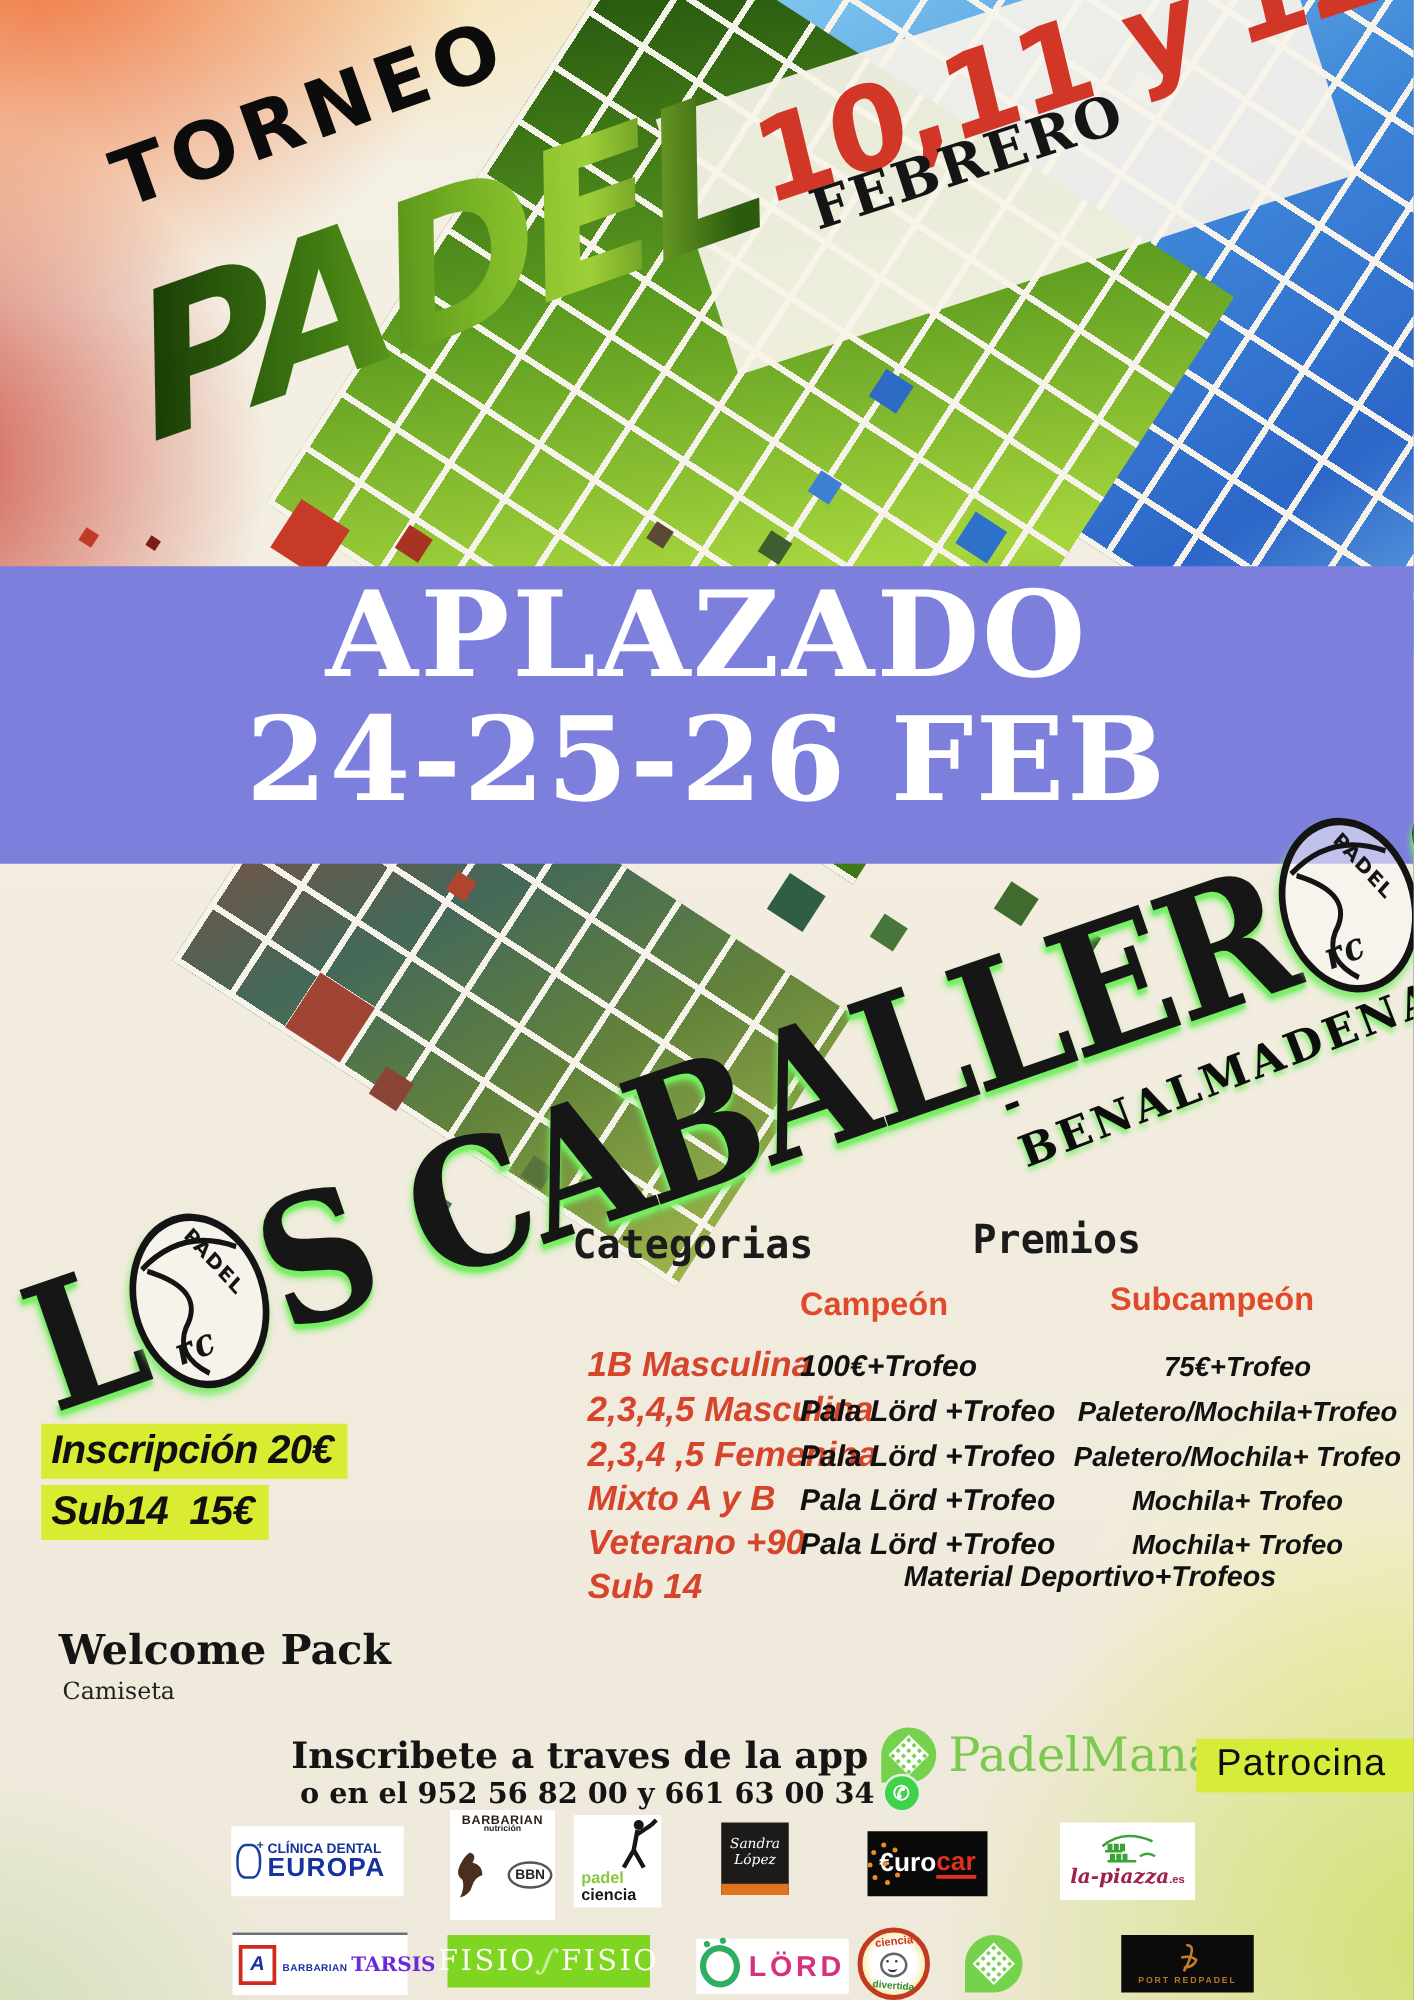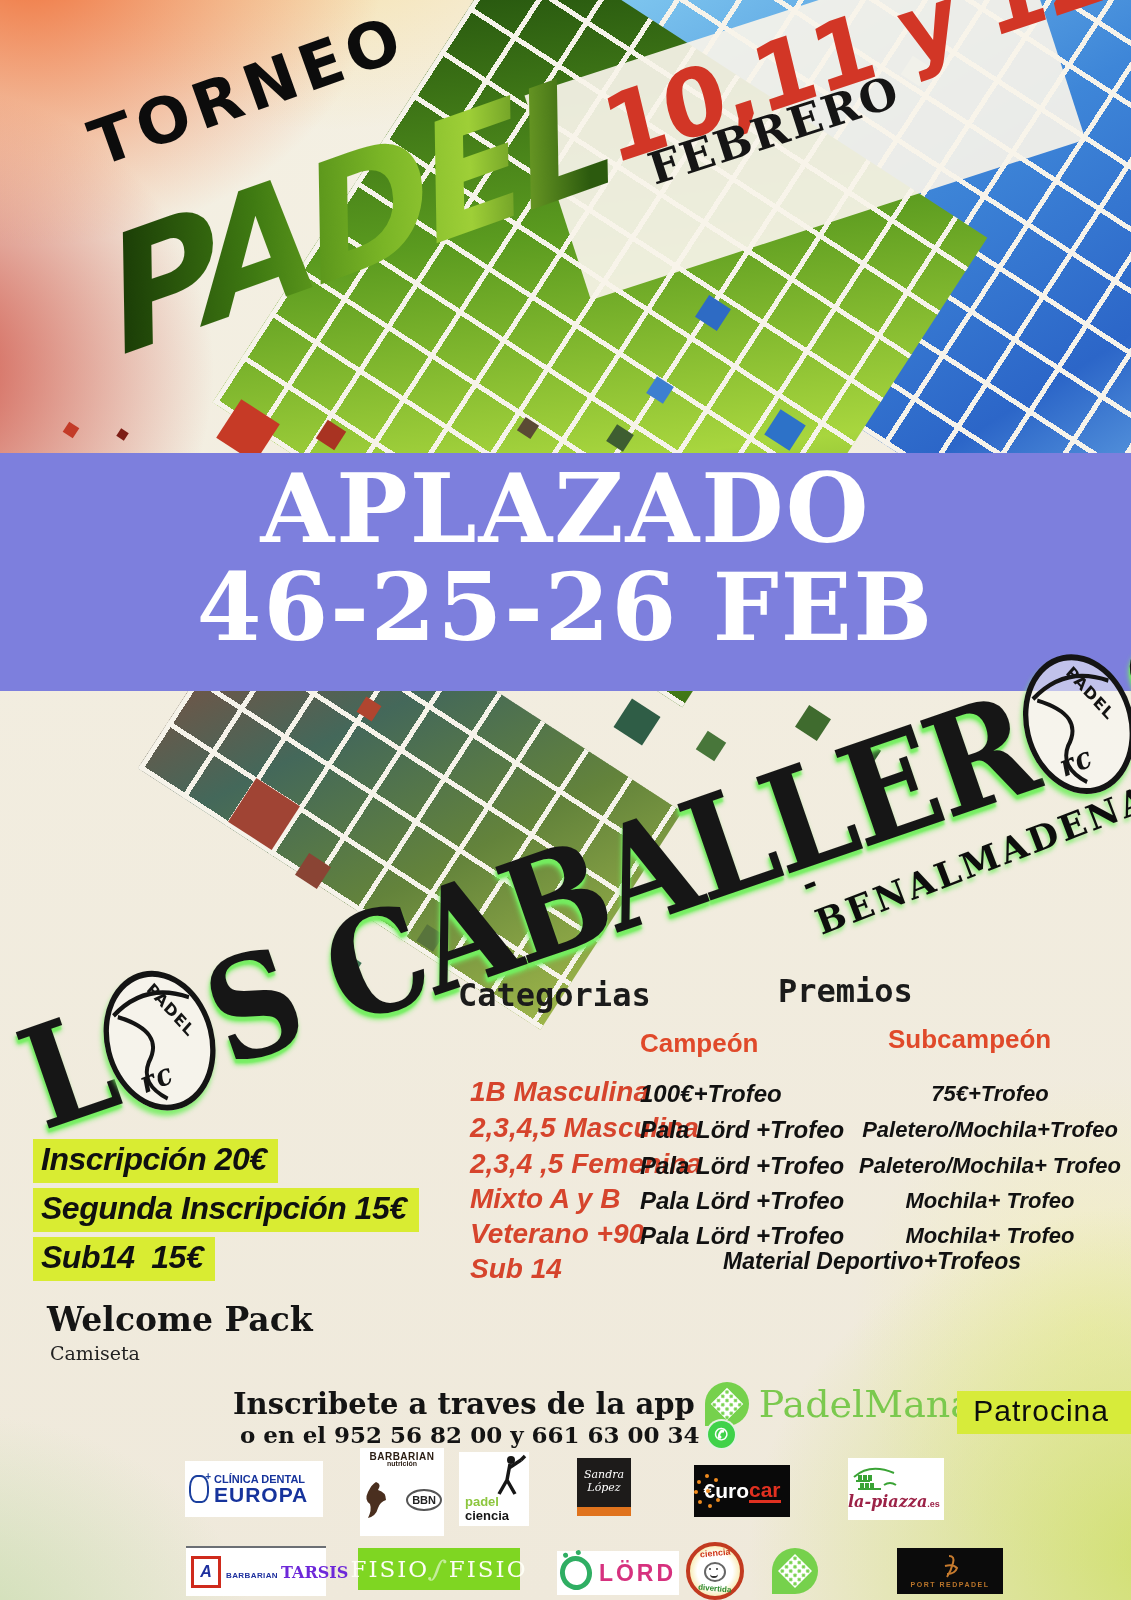--- a/index.html
+++ b/index.html
@@ -114,21 +114,21 @@
   .padeladdict svg{position:absolute;right:2px;top:2px;}
   .sandra{left:577px;top:1458px;width:54px;height:58px;background:#1d1b1a;position:absolute;text-align:center;
     font-family:"DejaVu Serif",serif;font-style:italic;color:#fff;}
   .sandra .ln{font-size:11px;line-height:1.2;}
   .sandra .bar{position:absolute;left:0;bottom:0;width:100%;height:9px;background:#e0731d;}
   .eurocar{left:694px;top:1465px;width:96px;height:52px;background:#090909;display:flex;align-items:center;justify-content:center;position:absolute;}
   .eurocar .p1{color:#fff;font-size:21px;font-weight:800;position:relative;}
   .eurocar .p2{color:#e03020;font-size:21px;font-weight:800;border-bottom:3px solid #e03020;line-height:1;}
   .eurodots{position:absolute;left:12px;top:24px;width:4px;height:4px;border-radius:50%;background:#f08b1e;z-index:7;
     box-shadow:8px -11px 0 #f08b1e,-1px -15px 0 #f08b1e,-9px -9px 0 #f08b1e,-12px 1px 0 #f08b1e,-8px 11px 0 #f08b1e,2px 15px 0 #f08b1e,10px 9px 0 #f08b1e;}
-  .lapiazza{left:848px;top:1458px;width:96px;height:62px;display:flex;flex-direction:column;justify-content:center;}
+  .lapiazza{left:848px;top:1458px;width:108px;height:62px;display:flex;flex-direction:column;align-items:center;justify-content:center;}
   .lapiazza .nm{font-size:16px;font-weight:800;font-style:italic;color:#9c2247;font-family:"DejaVu Serif",serif;line-height:1;}
   .lapiazza .tld{font-size:9px;font-weight:700;color:#9c2247;}
   .tarsis{left:186px;top:1546px;width:130px;height:44px;border-top:2px solid #6b6f74;display:flex;align-items:center;gap:5px;padding:2px 5px;}
   .tarsis .mark{flex:0 0 24px;width:24px;height:26px;border:3px solid #cf2a1c;display:flex;align-items:center;justify-content:center;
     font-size:16px;font-weight:800;font-style:italic;color:#1d2f9e;}
   .tarsis .w1{font-size:8px;font-weight:700;color:#1d2f9e;letter-spacing:.4px;}
   .tarsis .w2{font-size:16px;font-weight:700;color:#6d28d9;font-family:"DejaVu Serif",serif;margin-left:3px;}
   .fisio{left:358px;top:1548px;width:162px;height:42px;background:#7fd622;display:flex;align-items:center;justify-content:center;
     color:#fdfdf4;font-family:"DejaVu Serif",serif;font-size:23px;letter-spacing:2px;}
   .fisio .sq{font-size:26px;color:rgba(255,255,255,.55);transform:rotate(18deg);margin:0 2px;font-style:italic;}
@@ -178,21 +178,21 @@
   <div class="tile" style="left:420px;top:928px;width:20px;height:20px;background:#58743c"></div>
 
   <div class="date-plate"></div>
   <div class="kicker">TORNEO</div>
   <div class="big-title">PADEL</div>
   <div class="dates">10,11 y 12</div>
   <div class="month">FEBRERO</div>
 
   <div class="banner">
     <div class="l1">APLAZADO</div>
-    <div class="l2">46-25-26 FEB</div>
+    <div class="l2">24-25-26 FEB</div>
   </div>
 
   <div class="club-title"><span>L</span><span class="club-logo"><svg viewBox="0 0 100 118">
           <path d="M10 28 Q50 4 90 26" fill="none" stroke="#141414" stroke-width="4"></path>
           <path d="M14 30 Q58 52 34 76 Q20 94 44 112" fill="none" stroke="#141414" stroke-width="4"></path>
         </svg><span class="t1">rc</span><span class="t2">PADEL</span></span><span>S CABALLER</span><span class="club-logo"><svg viewBox="0 0 100 118">
           <path d="M10 28 Q50 4 90 26" fill="none" stroke="#141414" stroke-width="4"></path>
           <path d="M14 30 Q58 52 34 76 Q20 94 44 112" fill="none" stroke="#141414" stroke-width="4"></path>
         </svg><span class="t1">rc</span><span class="t2">PADEL</span></span><span>S</span></div>
   <div class="club-location">-BENALMADENA-</div>
@@ -220,21 +220,20 @@
 
   <div class="abs cat-cell" style="left:470px;top:1218px">Veterano +90</div>
   <div class="abs champ-cell" style="left:640px;top:1222px">Pala Lörd +Trofeo</div>
   <div class="abs run-cell" style="left:850px;top:1223px">Mochila+ Trofeo</div>
 
   <div class="abs cat-cell" style="left:470px;top:1253px">Sub 14</div>
   <div class="abs comb-cell" style="left:662px;top:1248px">Material Deportivo+Trofeos</div>
 
   <div class="fees">
     <div class="fee-line">Inscripción 20€</div>
-    <div class="fee-line">Segunda Inscripción 15€</div>
     <div class="fee-line">Sub14  15€</div>
   </div>
 
   <div class="abs welcome-title" style="left:47px;top:1300px">Welcome Pack</div>
   <div class="abs welcome-item" style="left:50px;top:1342px">Camiseta</div>
 
   <div class="signup-row">
     <span class="signup-text">Inscribete a traves de la app</span>
     <span class="pin pin-lg"></span>
     <span class="app-name">PadelManager</span>

